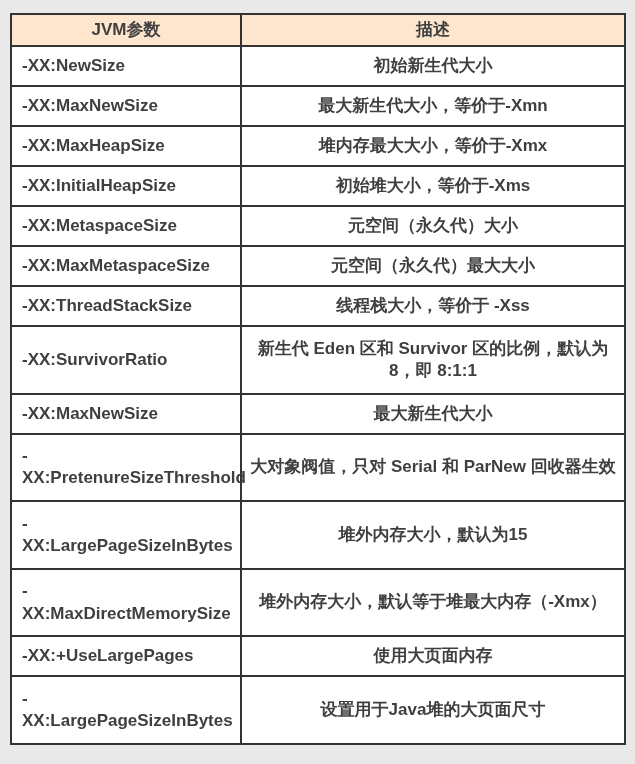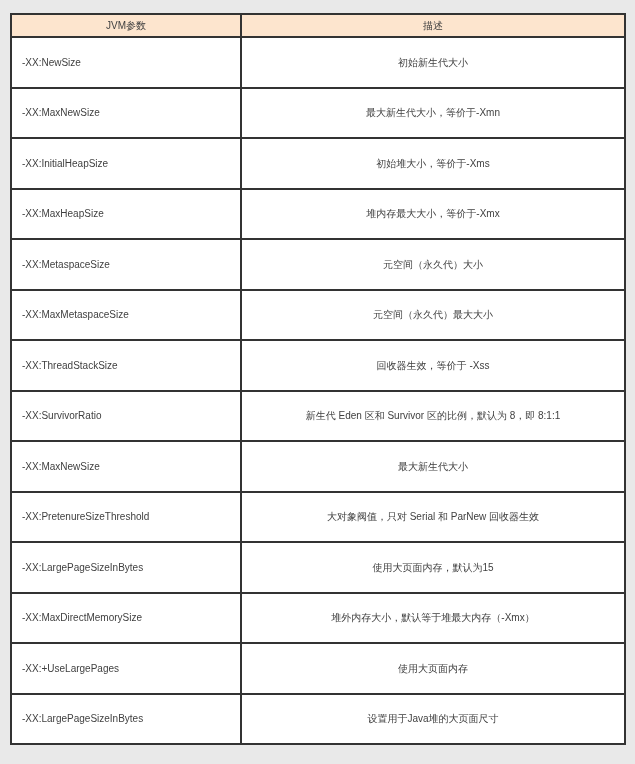--- a/index.html
+++ b/index.html
@@ -20,22 +20,22 @@
     top: 13px;
     width: 616px;
     height: 732px;
     border-collapse: collapse;
     table-layout: fixed;
     background: #ffffff;
   }
   .jvm-table th,
   .jvm-table td {
     border: 2px solid #333333;
-    font-size: 10px;
-    font-weight: normal;
+    font-size: 17px;
+    font-weight: bold;
     color: #3f3f3f;
     line-height: 1.3;
     padding: 4px 8px;
     vertical-align: middle;
   }
   .jvm-table th {
     background: #fde5ce;
     text-align: center;
   }
   .jvm-table col.param-col { width: 230px; }
@@ -64,54 +64,54 @@
   <tbody>
       <tr>
         <td class="param">-XX:NewSize</td>
         <td class="desc">初始新生代大小</td>
       </tr>
       <tr>
         <td class="param">-XX:MaxNewSize</td>
         <td class="desc">最大新生代大小，等价于-Xmn</td>
       </tr>
       <tr>
+        <td class="param">-XX:MaxHeapSize</td>
+        <td class="desc">堆内存最大大小，等价于-Xmx</td>
+      </tr>
+      <tr>
         <td class="param">-XX:InitialHeapSize</td>
         <td class="desc">初始堆大小，等价于-Xms</td>
-      </tr>
-      <tr>
-        <td class="param">-XX:MaxHeapSize</td>
-        <td class="desc">堆内存最大大小，等价于-Xmx</td>
       </tr>
       <tr>
         <td class="param">-XX:MetaspaceSize</td>
         <td class="desc">元空间（永久代）大小</td>
       </tr>
       <tr>
         <td class="param">-XX:MaxMetaspaceSize</td>
         <td class="desc">元空间（永久代）最大大小</td>
       </tr>
       <tr>
         <td class="param">-XX:ThreadStackSize</td>
-        <td class="desc">回收器生效，等价于 -Xss</td>
+        <td class="desc">线程栈大小，等价于 -Xss</td>
       </tr>
       <tr>
         <td class="param">-XX:SurvivorRatio</td>
         <td class="desc">新生代 Eden 区和 Survivor 区的比例，默认为 8，即 8:1:1</td>
       </tr>
       <tr>
         <td class="param">-XX:MaxNewSize</td>
         <td class="desc">最大新生代大小</td>
       </tr>
       <tr>
         <td class="param">-XX:PretenureSizeThreshold</td>
         <td class="desc">大对象阀值，只对 Serial 和 ParNew 回收器生效</td>
       </tr>
       <tr>
         <td class="param">-XX:LargePageSizeInBytes</td>
-        <td class="desc">使用大页面内存，默认为15</td>
+        <td class="desc">堆外内存大小，默认为15</td>
       </tr>
       <tr>
         <td class="param">-XX:MaxDirectMemorySize</td>
         <td class="desc">堆外内存大小，默认等于堆最大内存（-Xmx）</td>
       </tr>
       <tr>
         <td class="param">-XX:+UseLargePages</td>
         <td class="desc">使用大页面内存</td>
       </tr>
       <tr>

